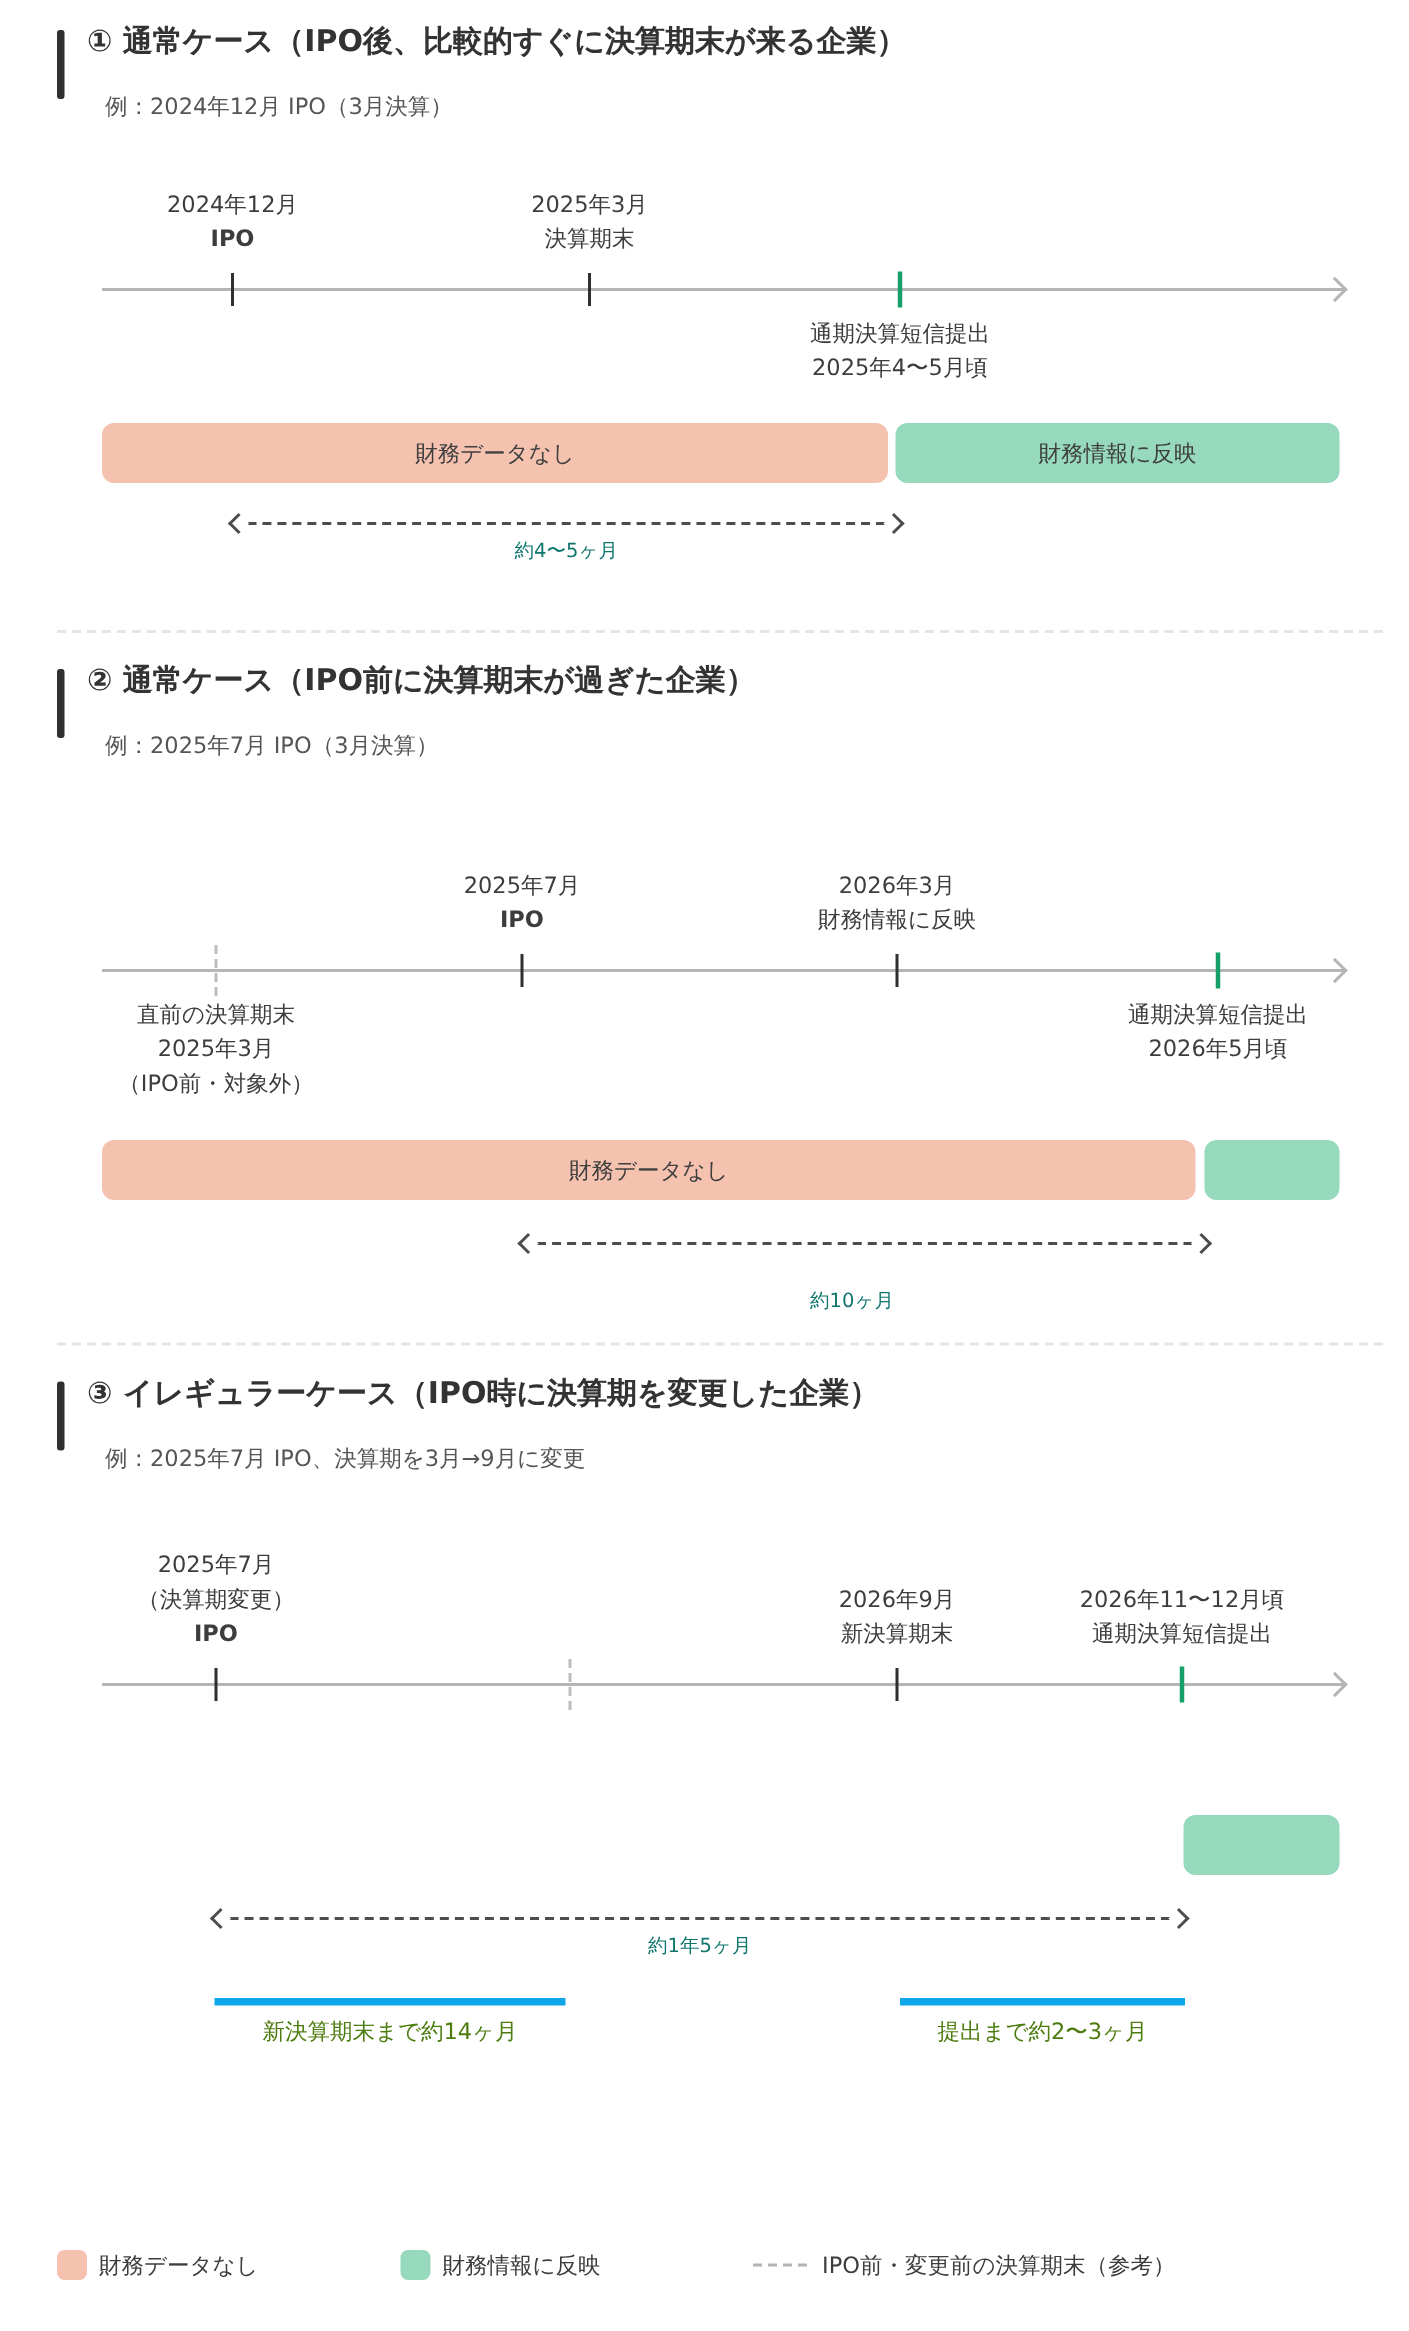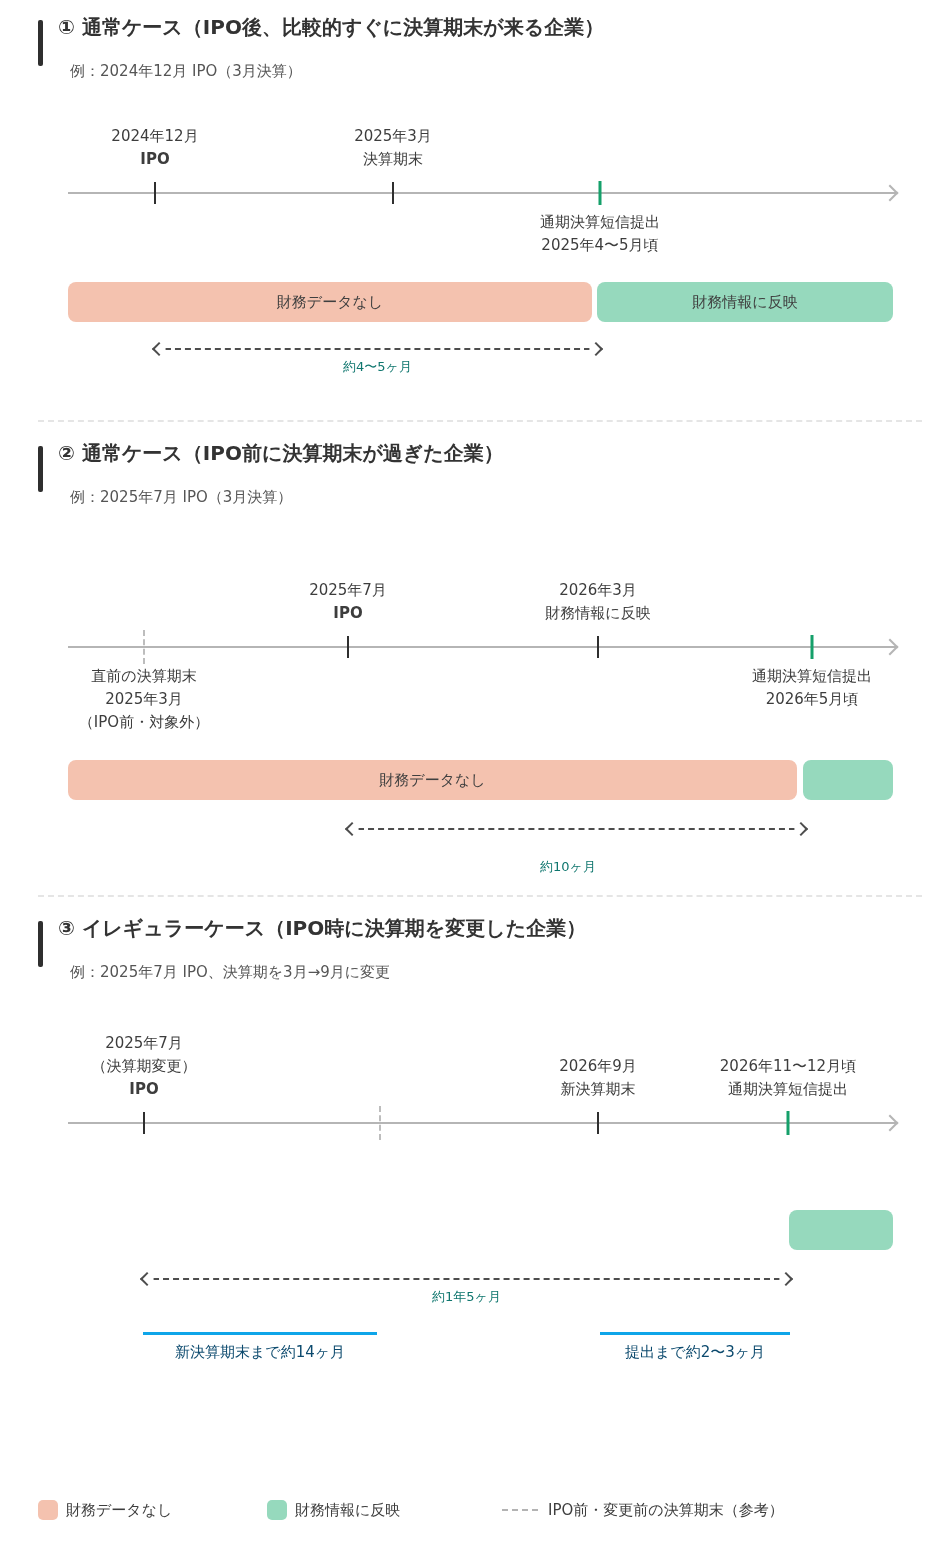--- a/index.html
+++ b/index.html
@@ -29,21 +29,21 @@
   .bar{position:absolute;height:40px;border-radius:8px;display:flex;align-items:center;justify-content:center;font-size:15px;color:#3f3f3f;white-space:nowrap;}
   .bar.pink{background:#f4c2af;}
   .bar.green{background:#96d9bd;}
 
   .dur-arrow{position:absolute;height:0;border-top:2px dashed #4d4d4d;}
   .chev{position:absolute;width:8px;height:8px;top:-6px;}
   .chl{left:-1px;border-left:2px solid #4d4d4d;border-bottom:2px solid #4d4d4d;transform:rotate(45deg);background:#fff;}
   .chr{right:-1px;border-top:2px solid #4d4d4d;border-right:2px solid #4d4d4d;transform:rotate(45deg);background:#fff;}
   .dur-label{position:absolute;transform:translateX(-50%);font-size:13px;color:#0f766e;white-space:nowrap;}
 
-  .footnote{position:absolute;border-top:3px solid #0ea5e9;padding-top:8px;text-align:center;font-size:15px;color:#0c4a6e;white-space:nowrap;}
+  .footnote{position:absolute;border-top:5px solid #0ea5e9;padding-top:8px;text-align:center;font-size:15px;color:#4d7c0f;white-space:nowrap;}
 
   .note{position:absolute;left:38px;top:1393px;width:887px;height:76px;box-sizing:border-box;
         background:#f0efe4;border-radius:10px;padding:14px 28px;font-size:15px;line-height:25px;color:#4a4a4a;}
   .note .l2{padding-left:22px;}
 
   .legend{position:absolute;left:0;top:1496px;width:939px;height:28px;}
   .sw{position:absolute;width:20px;height:20px;border-radius:5px;top:4px;}
   .sw.pink{left:38px;background:#f4c2af;}
   .sw.green{left:267px;background:#96d9bd;}
   .lg-label{position:absolute;top:5px;font-size:15px;color:#3d3d3d;white-space:nowrap;}

